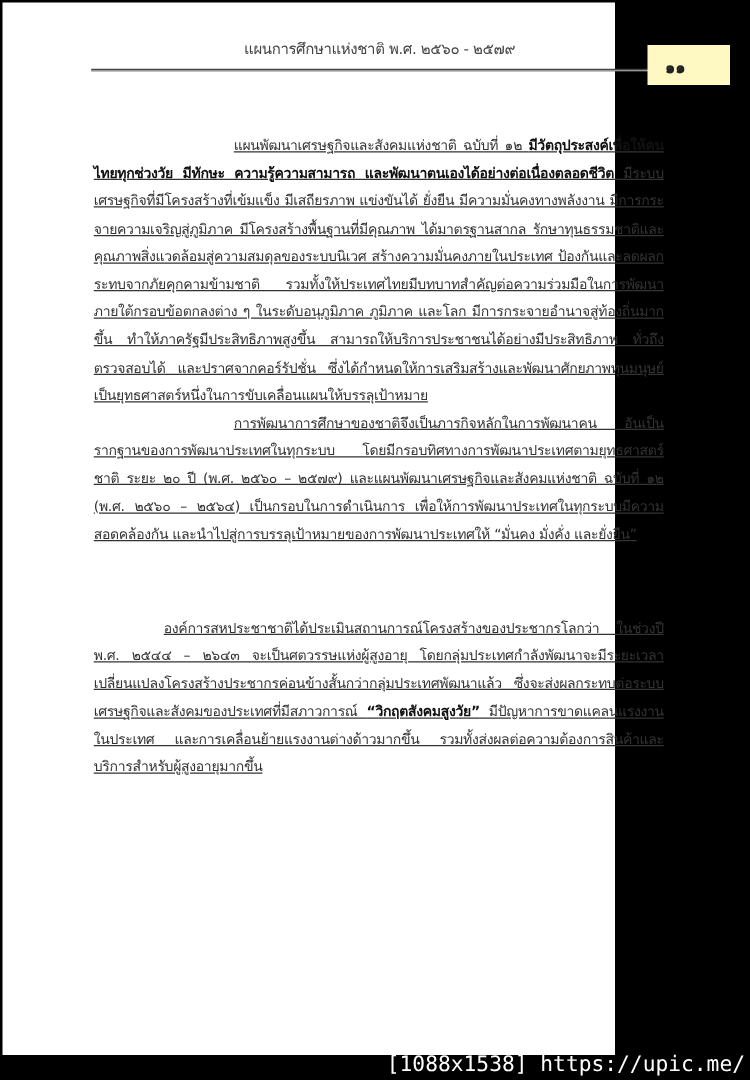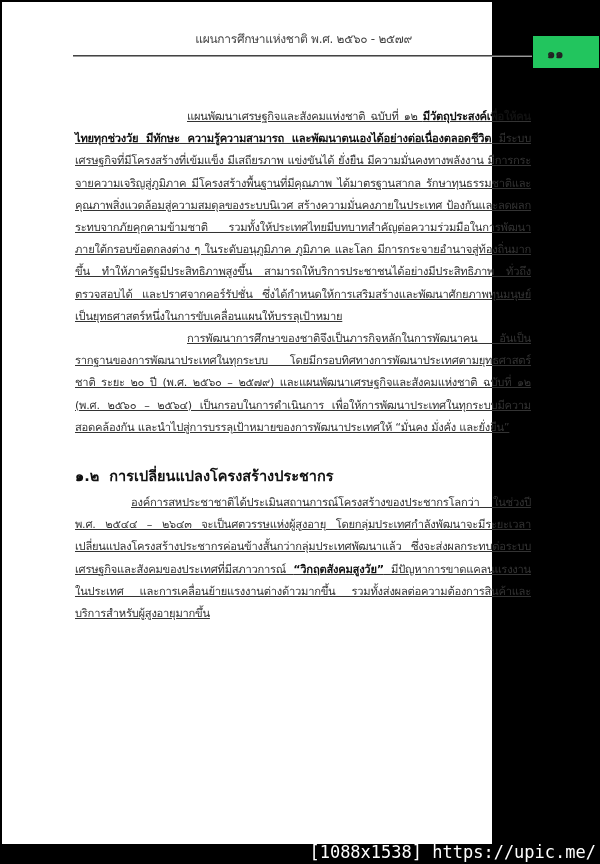--- a/index.html
+++ b/index.html
@@ -1,21 +1,21 @@
 <!DOCTYPE html>
 <html><head>
 <meta charset="utf-8">
 <style>
   html, body { margin:0; padding:0; }
   body { width:600px; height:864px; background:#000; position:relative; overflow:hidden;
          font-family:"DejaVu Sans", sans-serif; }
   .page { position:absolute; left:2px; top:2px; width:490px; height:842px; background:#fff; }
   .hdr-title { position:absolute; right:80px; top:27px; font-size:12px; color:#444; white-space:nowrap; letter-spacing:-0.3px; }
   .hdr-rule { position:absolute; left:71px; top:53px; width:459px; height:1px; background:#444; border-bottom:1px solid #999; }
-  .pg-tab { position:absolute; left:531px; top:34px; width:66px; height:32px; background:#22c55e; }
+  .pg-tab { position:absolute; left:516px; top:34px; width:66px; height:32px; background:#fef9c3; }
   .pg-num { position:absolute; left:14px; top:7px; font-size:13px; font-weight:bold; color:#222; }
   .body { position:absolute; left:73px; top:104px; width:456px; font-size:11.2px; line-height:22.2px; color:#333; text-align:justify; letter-spacing:-0.25px; }
   .body p { margin:0;text-decoration:underline; }
   .indent { text-indent:112px; }
   .indent2 { text-indent:56px; }
   b { color:#111; }
   .heading { position:absolute; left:73px; top:462px; font-size:14.5px; font-weight:bold; color:#111; white-space:nowrap; }
   .heading .num { margin-right:10px; }
   .body2 { top:490px; }
   .footer { position:absolute; right:4px; bottom:2px; font-family:"DejaVu Sans Mono", monospace; font-size:17px; color:#fff; white-space:nowrap; }
@@ -28,22 +28,19 @@
   <div class="hdr-rule"></div>
   <div class="pg-tab">
     <span class="pg-num">๑๑</span>
   </div>
 
   <div class="body">
     <p class="indent"><span>แผนพัฒนาเศรษฐกิจและสังคมแห่งชาติ ฉบับที่ ๑๒ </span><b>มีวัตถุประสงค์เพื่อให้คนไทยทุกช่วงวัย มีทักษะ ความรู้ความสามารถ และพัฒนาตนเองได้อย่างต่อเนื่องตลอดชีวิต</b><span> มีระบบเศรษฐกิจที่มีโครงสร้างที่เข้มแข็ง มีเสถียรภาพ แข่งขันได้ ยั่งยืน มีความมั่นคงทางพลังงาน มีการกระจายความเจริญสู่ภูมิภาค มีโครงสร้างพื้นฐานที่มีคุณภาพ ได้มาตรฐานสากล รักษาทุนธรรมชาติและคุณภาพสิ่งแวดล้อมสู่ความสมดุลของระบบนิเวศ สร้างความมั่นคงภายในประเทศ ป้องกันและลดผลกระทบจากภัยคุกคามข้ามชาติ รวมทั้งให้ประเทศไทยมีบทบาทสำคัญต่อความร่วมมือในการพัฒนาภายใต้กรอบข้อตกลงต่าง ๆ ในระดับอนุภูมิภาค ภูมิภาค และโลก มีการกระจายอำนาจสู่ท้องถิ่นมากขึ้น ทำให้ภาครัฐมีประสิทธิภาพสูงขึ้น สามารถให้บริการประชาชนได้อย่างมีประสิทธิภาพ ทั่วถึง ตรวจสอบได้ และปราศจากคอร์รัปชั่น ซึ่งได้กำหนดให้การเสริมสร้างและพัฒนาศักยภาพทุนมนุษย์เป็นยุทธศาสตร์หนึ่งในการขับเคลื่อนแผนให้บรรลุเป้าหมาย</span></p>
     <p class="indent">การพัฒนาการศึกษาของชาติจึงเป็นภารกิจหลักในการพัฒนาคน อันเป็นรากฐานของการพัฒนาประเทศในทุกระบบ โดยมีกรอบทิศทางการพัฒนาประเทศตามยุทธศาสตร์ชาติ ระยะ ๒๐ ปี (พ.ศ. ๒๕๖๐ – ๒๕๗๙) และแผนพัฒนาเศรษฐกิจและสังคมแห่งชาติ ฉบับที่ ๑๒ (พ.ศ. ๒๕๖๐ – ๒๕๖๔) เป็นกรอบในการดำเนินการ เพื่อให้การพัฒนาประเทศในทุกระบบมีความสอดคล้องกัน และนำไปสู่การบรรลุเป้าหมายของการพัฒนาประเทศให้ “มั่นคง มั่งคั่ง และยั่งยืน”</p>
   </div>
 
-  <div class="heading">
-    <span class="num">๑.๒</span><span>การเปลี่ยนแปลงโครงสร้างประชากร</span>
-  </div>
 
   <div class="body body2">
     <p class="indent2"><span>องค์การสหประชาชาติได้ประเมินสถานการณ์โครงสร้างของประชากรโลกว่า ในช่วงปี พ.ศ. ๒๕๔๔ – ๒๖๔๓ จะเป็นศตวรรษแห่งผู้สูงอายุ โดยกลุ่มประเทศกำลังพัฒนาจะมีระยะเวลาเปลี่ยนแปลงโครงสร้างประชากรค่อนข้างสั้นกว่ากลุ่มประเทศพัฒนาแล้ว ซึ่งจะส่งผลกระทบต่อระบบเศรษฐกิจและสังคมของประเทศที่มีสภาวการณ์ </span><b>“วิกฤตสังคมสูงวัย”</b><span> มีปัญหาการขาดแคลนแรงงานในประเทศ และการเคลื่อนย้ายแรงงานต่างด้าวมากขึ้น รวมทั้งส่งผลต่อความต้องการสินค้าและบริการสำหรับผู้สูงอายุมากขึ้น</span></p>
   </div>
 </div>
 
 <div class="footer">[1088x1538] https://upic.me/</div>
 
 </body></html>

